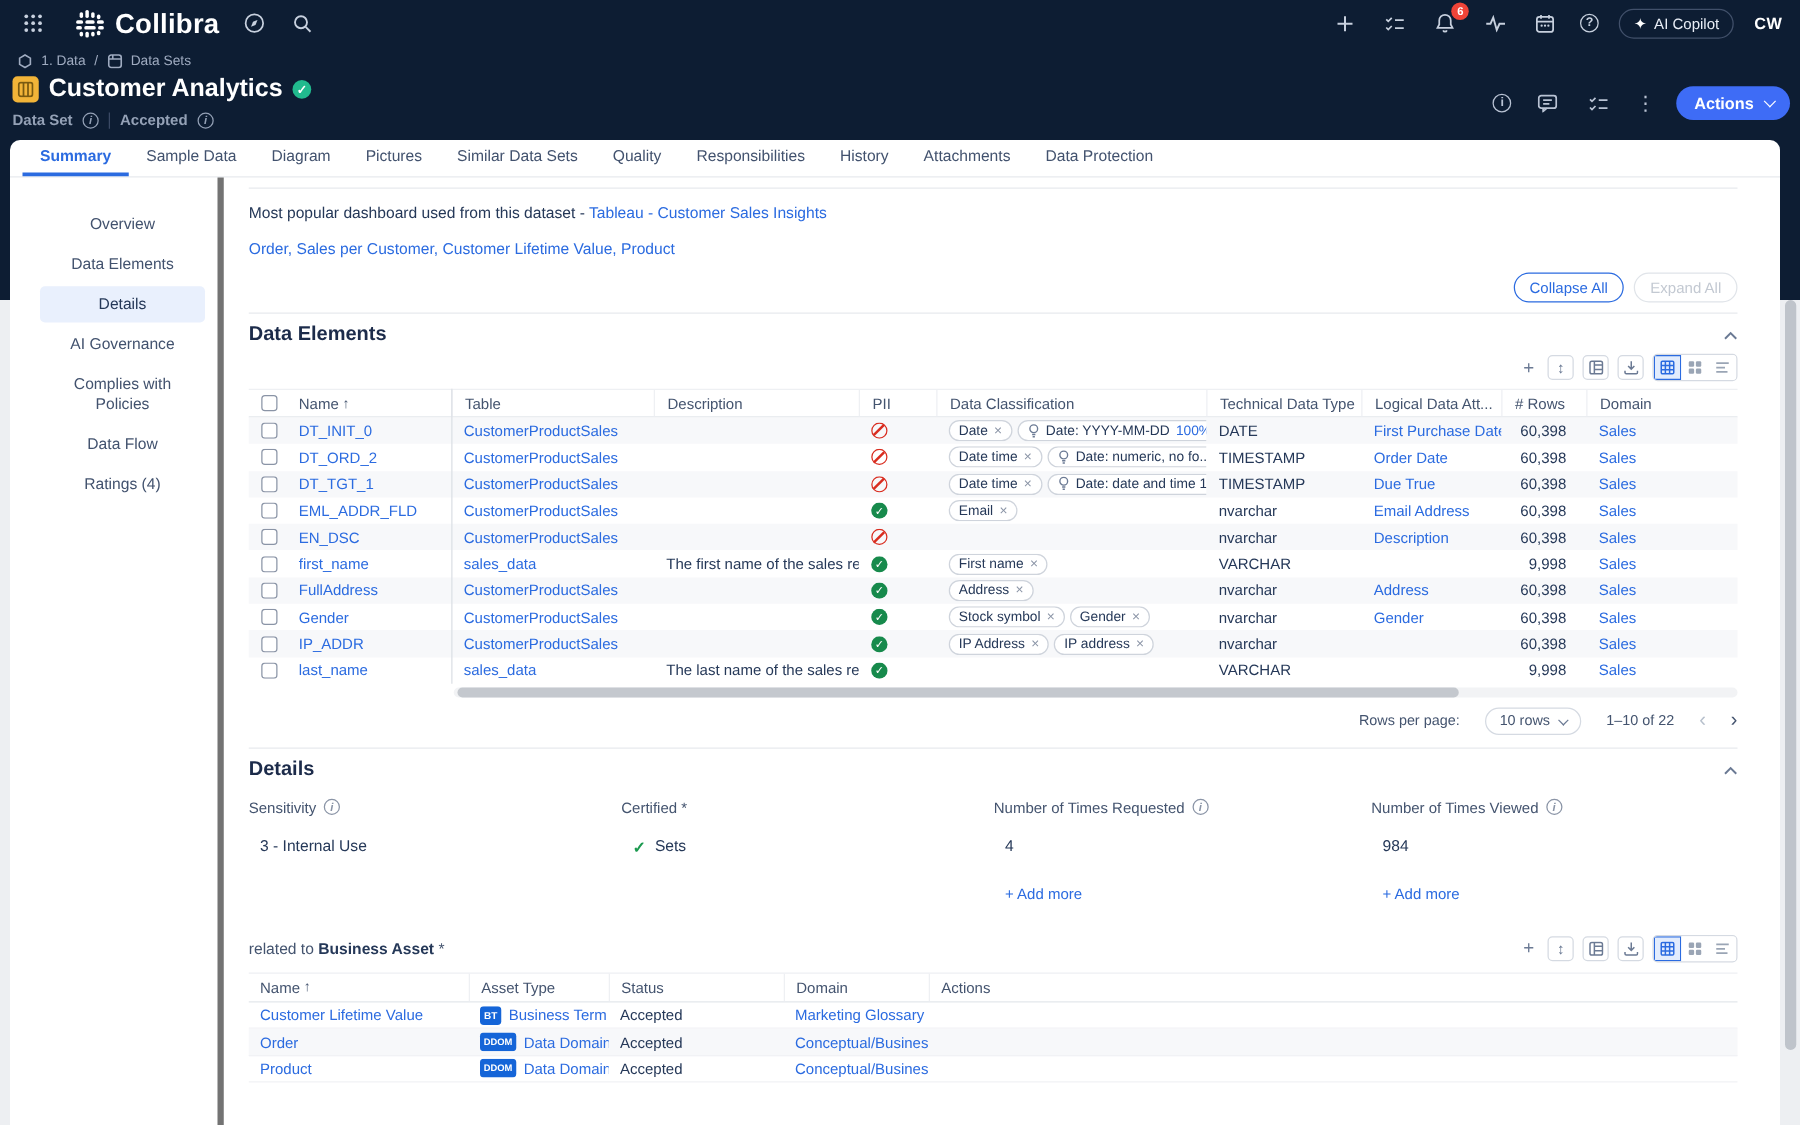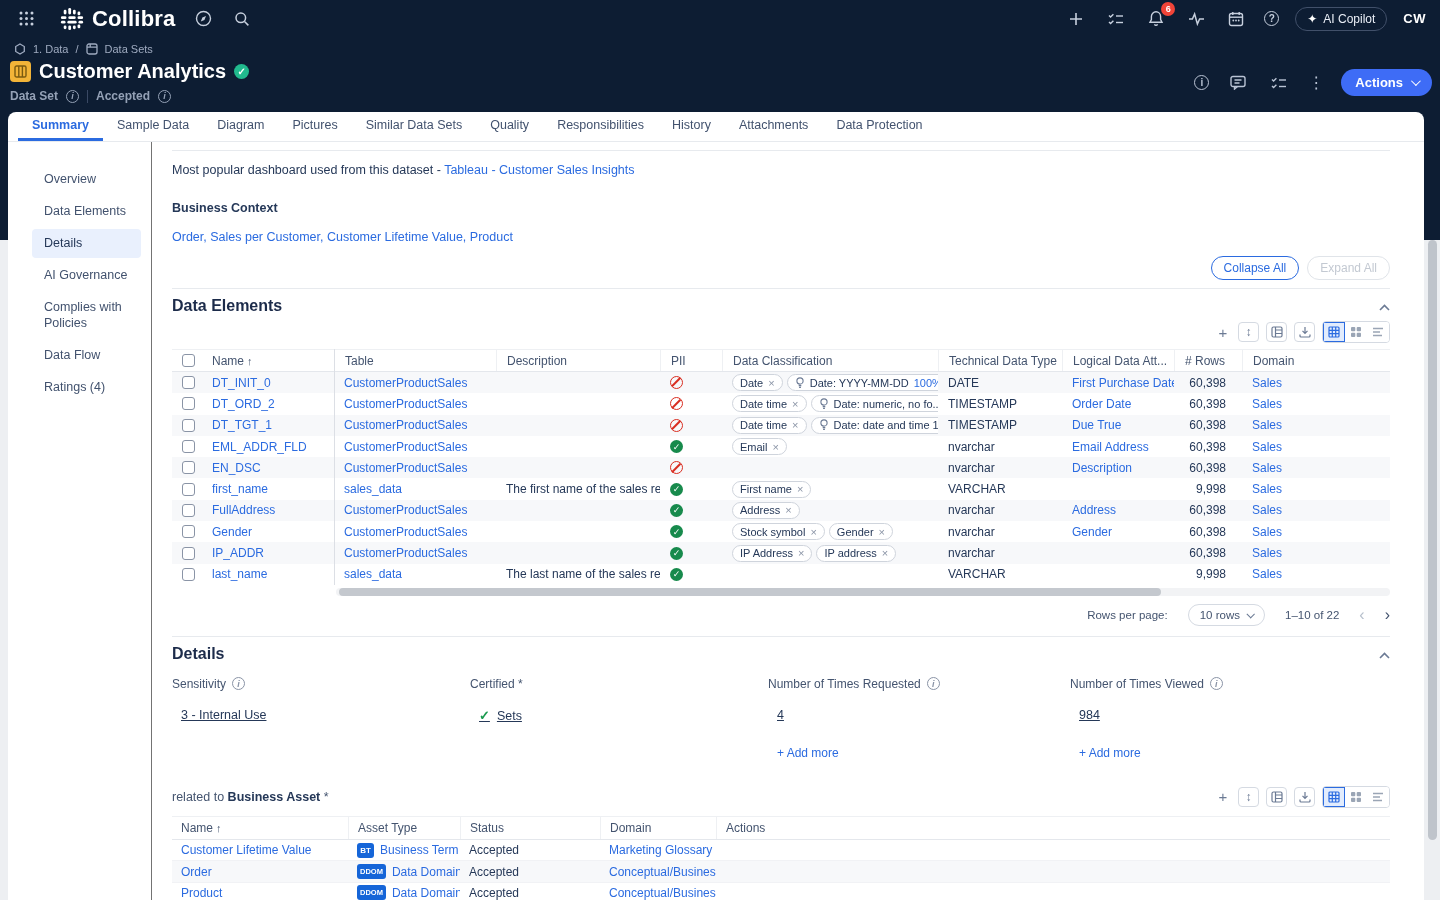--- a/index.html
+++ b/index.html
@@ -40,21 +40,21 @@
   .chev-down { width:7px; height:7px; border-right:1.8px solid #fff; border-bottom:1.8px solid #fff; transform:rotate(45deg) translateY(-2px); }
   .kebab { font-size:16px; color:#b9c3d4; letter-spacing:0; }
 
   
   .card { position:absolute; left:8px; top:112px; width:1416px; height:788px; background:#fff;
     border-radius:8px 8px 0 0; z-index:1; overflow:hidden; display:flex; flex-direction:column; }
   .tabbar { display:flex; align-items:stretch; height:30px; padding-left:10px; border-bottom:1px solid #e7eaee; flex:none; }
   .tab { display:flex; align-items:center; padding:0 14px; font-size:12.5px; color:#42526e; cursor:pointer; border-bottom:3px solid transparent; }
   .tab.active { color:#2b6be0; font-weight:600; border-bottom-color:#2b6be0; }
   .content-row { display:flex; flex:1; min-height:0; }
-  .sidebar { width:144px; flex:none; border-right:1px solid #737373; padding-top:20px; }
+  .sidebar { width:171px; flex:none; border-right:5px solid #737373; padding-top:20px;text-align:center; }
   .side-item { margin:3px 10px 3px 24px; padding:6px 12px; border-radius:4px; font-size:12.5px; color:#42526e; cursor:pointer; line-height:1.35; }
   .side-item.active { background:#e9f0fd; color:#253858; }
   .main { flex:1; min-width:0; padding:0 34px 0 20px; position:relative; overflow:hidden; }
 
   .usage-clip { height:14px; overflow:hidden; }
   .usage-clip b { display:block; transform:translateY(-6px); font-size:12.5px; color:#253858; }
   .divider { border:none; border-top:1px solid #e7eaee; margin-top:8px; }
   .popular-line { margin-top:12px; font-size:12.5px; color:#253858; }
   a.lnk { color:#2b6be0; text-decoration:none; cursor:pointer; }
   .bc-label { margin-top:24px; font-size:12.5px; font-weight:700; color:#253858; }
@@ -104,21 +104,21 @@
   .pagination-row { margin-top:8px; display:flex; justify-content:flex-end; align-items:center; gap:20px; font-size:11.5px; color:#44546f; }
   .rpp-select { display:flex; align-items:center; gap:7px; border:1px solid #d5dae2; border-radius:13px; padding:4px 11px; cursor:pointer; }
   .caret-down { width:6px; height:6px; border-right:1.5px solid #6b7a94; border-bottom:1.5px solid #6b7a94; transform:rotate(45deg) translateY(-1px); }
   .pg-prev { color:#b7c0cc; font-size:16px; cursor:default; }
   .pg-next { color:#44546f; font-size:16px; cursor:pointer; }
 
   
   .details-grid { margin-top:14px; display:grid; grid-template-columns:298px 298px 302px 1fr; }
   .dt-label { display:flex; align-items:center; gap:6px; font-size:12px; color:#44546f; }
   .dt-label .info-circle { width:13px; height:13px; color:#8a94a6; font-size:9px; font-style:italic; border-width:1.2px; }
-  .dt-value { margin-top:17px; padding-left:9px; font-size:12.5px; color:#253858; display:flex; align-items:flex-end; gap:7px;text-decoration:underline; }
+  .dt-value { margin-top:17px; padding-left:9px; font-size:12.5px; color:#253858; display:flex; align-items:center; gap:7px; }
   .green-check { color:#1c9a50; font-size:13px; font-weight:700; }
   .add-more { margin-top:24px; padding-left:9px; font-size:12px; color:#2b6be0; cursor:pointer; }
 
   
   .related-head { margin-top:26px; display:flex; align-items:center; justify-content:space-between; }
   .related-title { font-size:12.5px; color:#44546f; }
   .related-title b { color:#253858; font-weight:700; }
   .rel-grid { display:grid; grid-template-columns:176px 112px 140px 116px 1fr; align-items:center; }
   .rel-head { margin-top:8px; height:24px; border-top:1px solid #eef0f3; border-bottom:1px solid #e4e7ec; font-size:12px; color:#44546f; }
   .rel-head > div { padding-left:9px; height:100%; display:flex; align-items:center; gap:3px; border-left:1px solid #eef0f3; }
@@ -317,21 +317,20 @@
       </aside>
     <section class="main">
 
       <hr class="divider">
 
       <p class="popular-line">
         <span>Most popular dashboard used from this dataset -</span>
         <a class="lnk">Tableau - Customer Sales Insights</a>
       </p>
 
-      <p class="bc-label">Business Context</p>
       <p class="bc-links"><a class="lnk">Order, Sales per Customer, Customer Lifetime Value, Product</a></p>
 
       <div class="collapse-row">
         <span class="pill-btn primary">Collapse All</span>
         <span class="pill-btn disabled">Expand All</span>
       </div>
       <hr class="divider">
 
       <div class="section-head">
         <h2 class="section-title">Data Elements</h2>

